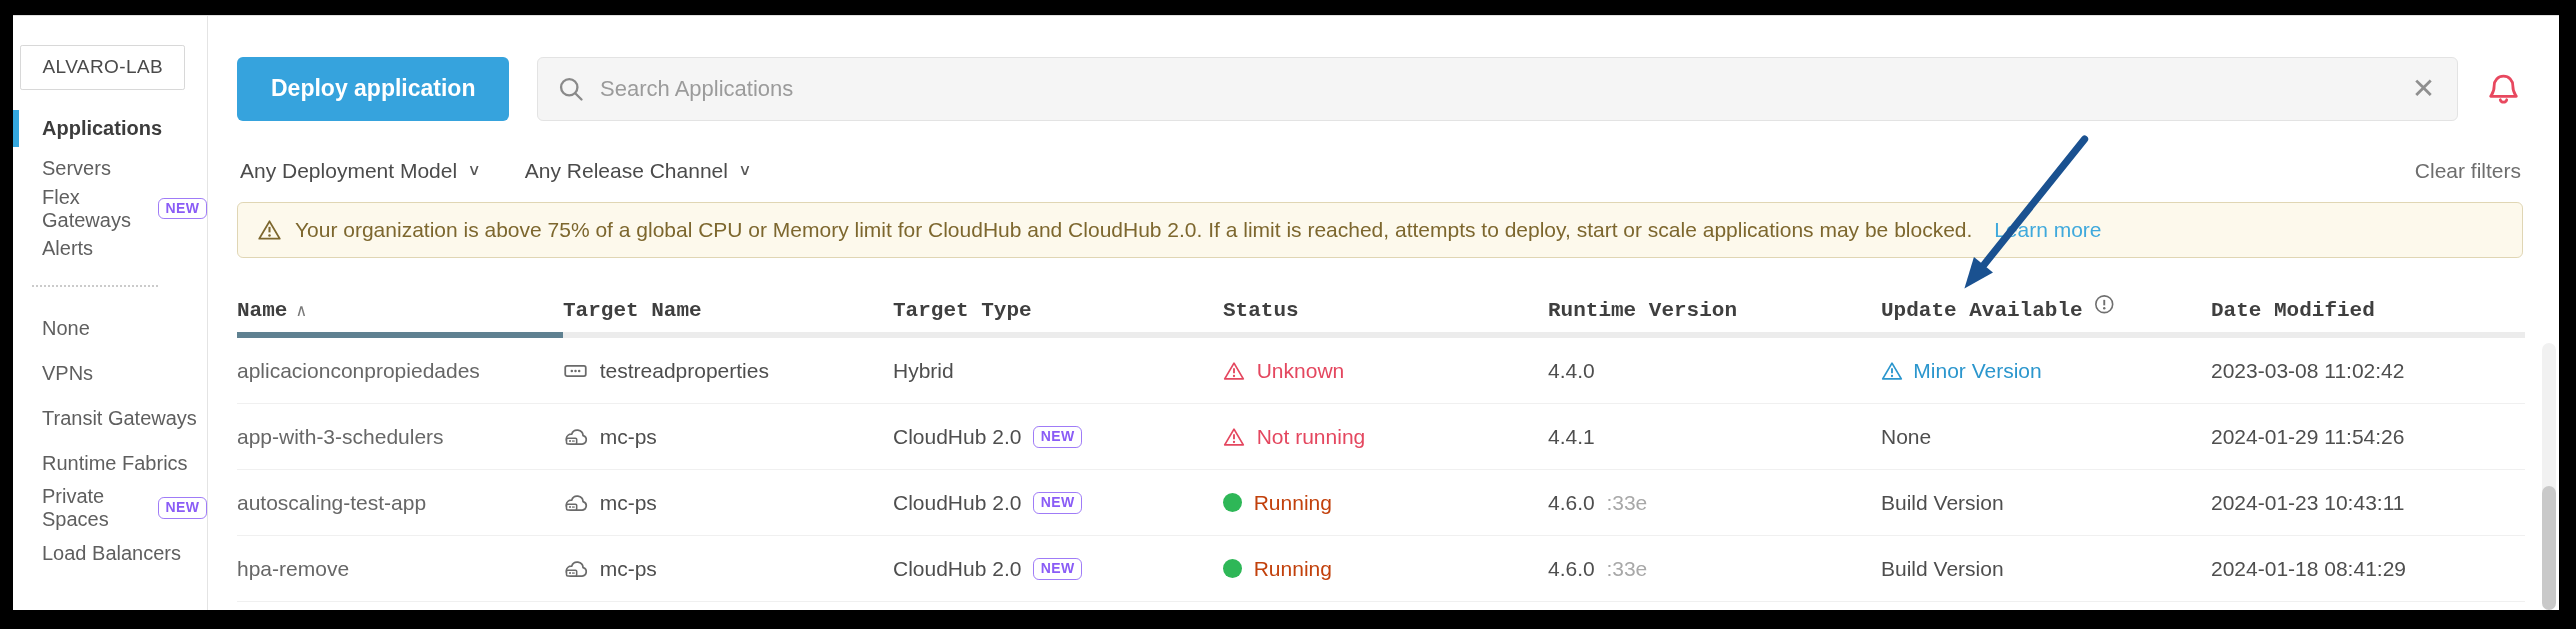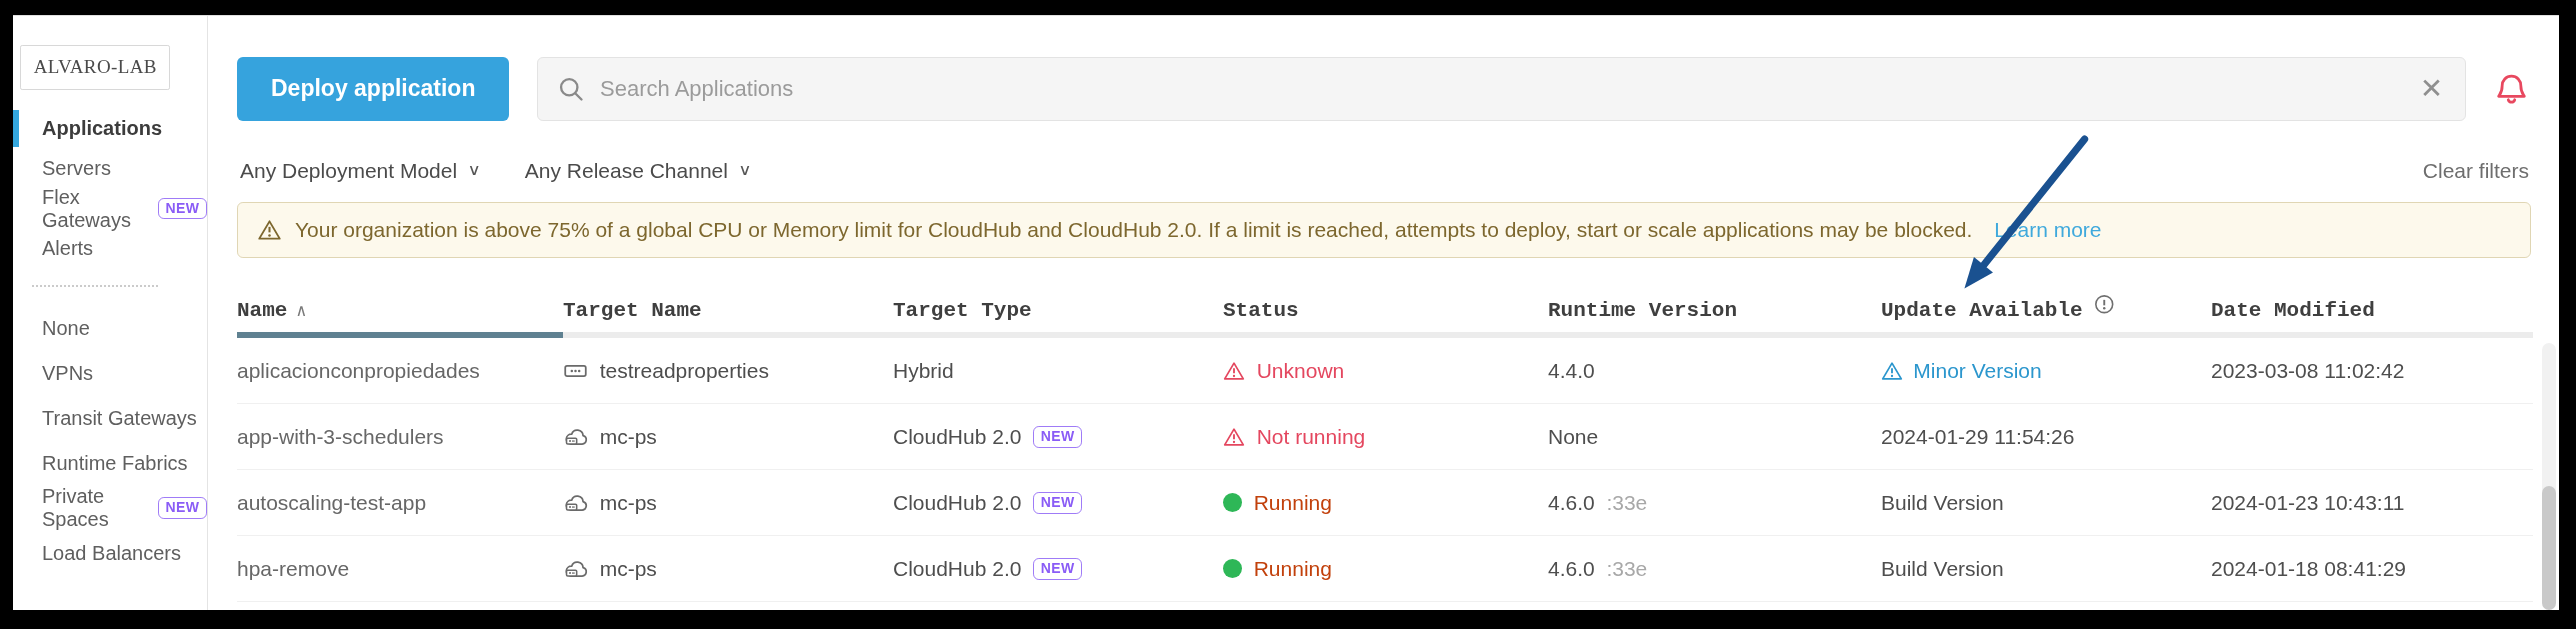--- a/index.html
+++ b/index.html
@@ -6,36 +6,36 @@
   * { box-sizing: border-box; margin: 0; padding: 0; }
   html, body { width: 2576px; height: 630px; background: #000; overflow: hidden;
                font-family: "Liberation Sans", sans-serif; }
 
   .canvas { position: absolute; left: 13px; top: 14.6px; width: 2546px; height: 595px;
             background: #fff; border-top: 0.7px solid #e0e0e0; }
 
   
   .sidebar { position: absolute; left: 0; top: 0; width: 195px; height: 100%;
              border-right: 1.5px solid #e4e4e4; background: #fff; }
-  .env-box { margin: 29px 0 0 7.3px; width: 150px; height: 45px; border: 1.5px solid #d8d8d8;
+  .env-box { margin: 29px 0 0 7.3px; width: 165px; height: 45px; border: 1.5px solid #d8d8d8;
              border-radius: 2.2px; display: flex; align-items: center; justify-content: center;
-             font-size: 19px; color: #4a4a4a; letter-spacing: 0.4px; background: #fff; font-family: Liberation Serif, serif; }
+             font-size: 19px; color: #4a4a4a; letter-spacing: 0.4px; background: #fff; }
   .nav { margin-top: 19px; }
   .nav-item { position: relative; display: flex; align-items: center; gap: 11.7px;
               height: 40px; padding-left: 29px; font-size: 20px; color: #5f5f5f; cursor: pointer; }
   .nav.bottom .nav-item { height: 45px; }
   .nav-item.active { color: #3c3c3c; font-weight: bold; }
   .active-bar { position: absolute; left: 0; top: 1.5px; width: 5.9px; height: 37px; background: #35a7de; }
   .badge-new { border: 1.5px solid #9f7bf7; color: #8a5cf6; border-radius: 5.9px;
                font-size: 14px; font-weight: bold; padding: 2.2px 6.6px; letter-spacing: 0.4px;
                line-height: 1.1; background: #fff; }
   .side-divider { margin: 16px 0 11.7px 19px; width: 126px; border-top: 2.2px dotted #cbcbcb; }
 
   
-  .main { position: absolute; left: 196px; top: 0; right: 8px; height: 100%; }
+  .main { position: absolute; left: 196px; top: 0; right: 16px; height: 100%; }
 
   .topbar { display: flex; align-items: center; gap: 28px; margin: 41px 22px 0 28px; height: 64px; }
   .deploy-btn { height: 64px; padding: 0 34px; border: none; border-radius: 5.9px;
                 background: #36a3dd; color: #fff; font-size: 23px; font-weight: bold;
                 font-family: "Liberation Sans", sans-serif; cursor: pointer; }
   .search-wrap { flex: 1; height: 64px; background: #f5f5f5; border: 1.5px solid #e3e3e3;
                  border-radius: 5.9px; display: flex; align-items: center; padding: 0 19px; gap: 14.6px; }
   .search-wrap input { flex: 1; border: none; background: transparent; outline: none;
                        font-size: 22px; color: #444; font-family: "Liberation Sans", sans-serif; }
   .search-wrap input::placeholder { color: #9b9b9b; }
@@ -287,20 +287,23 @@
           <span>CloudHub 2.0</span>
           <span class="badge-new">NEW</span>
         </div>
         <div class="cell status-err">
           <svg class="tri-sm" viewBox="0 0 30 28">
               <use href="#ic-tri"></use>
             </svg>
           <span>Not running</span>
         </div>
         <div class="cell">
+          <span>4.4.1</span>
+        </div>
+        <div class="cell">
           <span>None</span>
         </div>
         <div class="cell">2024-01-29 11:54:26</div>
       </div>
 
       <div class="tgrid trow">
         <div class="cell c-name">autoscaling-test-app</div>
         <div class="cell">
           <svg class="t-icon" viewBox="0 0 32 28">
               <use href="#ic-cloud-ps"></use>

